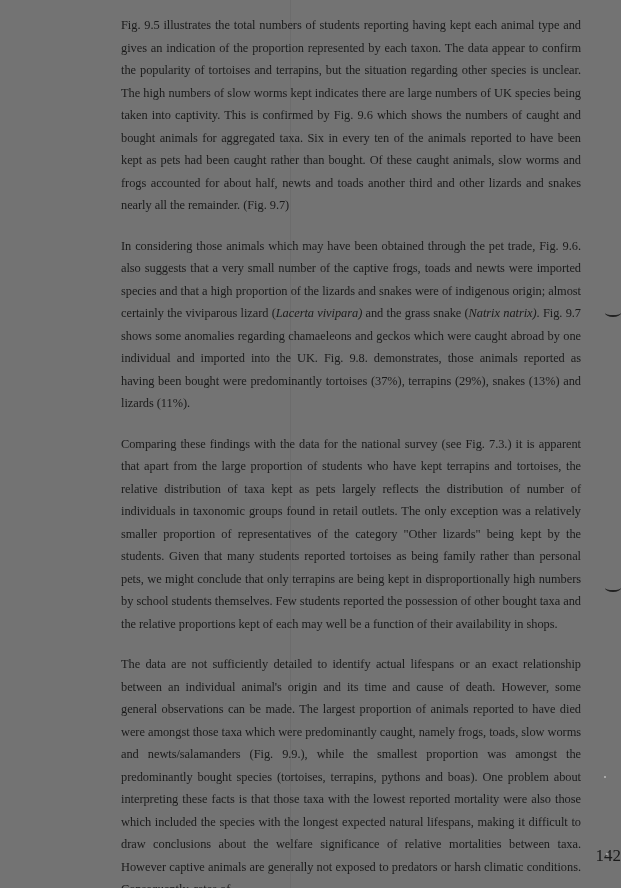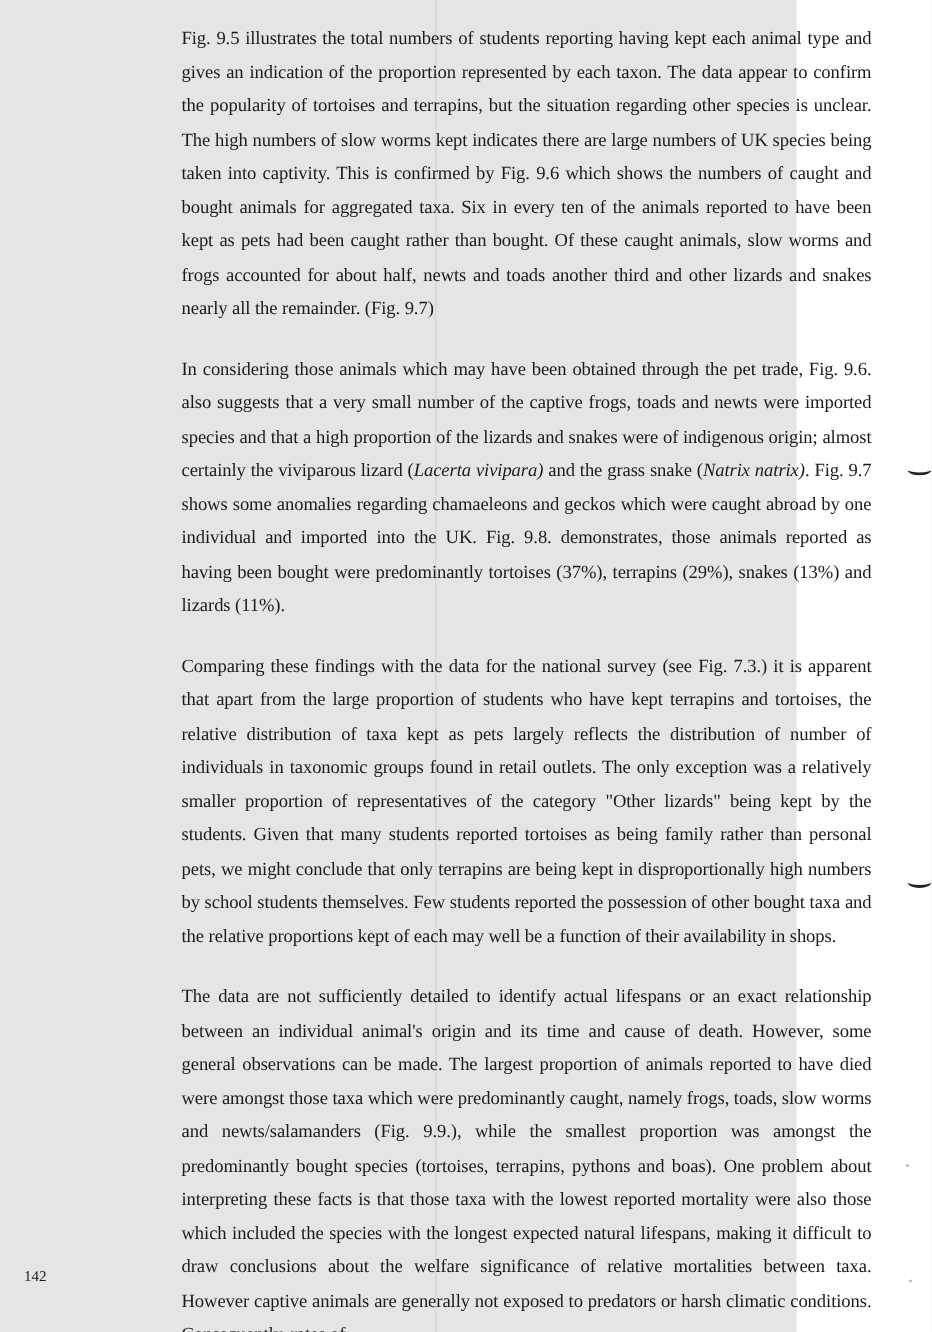--- a/index.html
+++ b/index.html
@@ -11,23 +11,23 @@
       width: 621px;
       height: 888px;
       position: relative;
       overflow: hidden;
       font-family: "Liberation Serif", "DejaVu Serif", serif;
       color: #1a1a1a;
     }
     .page {
       position: absolute;
       left: 0; top: 0;
-      width: 531px;
+      width: 621px;
       height: 888px;
-      background: #e5e5e5;
+      background: #737373;
     }
     .scan-line {
       position: absolute;
       left: 290px;
       top: 0;
       width: 1px;
       height: 888px;
       background: rgba(0,0,0,0.06);
     }
     .content {
@@ -47,22 +47,22 @@
       margin-top: 18px;
     }
     .para em {
       font-style: italic;
     }
     .page-number {
       position: absolute;
       left: 0;
       width: 621px;
       top: 846px;
-      text-align: left;
-      font-size: 10px;
+      text-align: right;
+      font-size: 17px;
       padding-left: 16px;
       box-sizing: border-box;
     }
     .edge-mark {
       position: absolute;
       width: 16px;
       height: 6px;
       border-bottom: 2px solid #222;
       border-radius: 0 0 50% 50%;
     }

